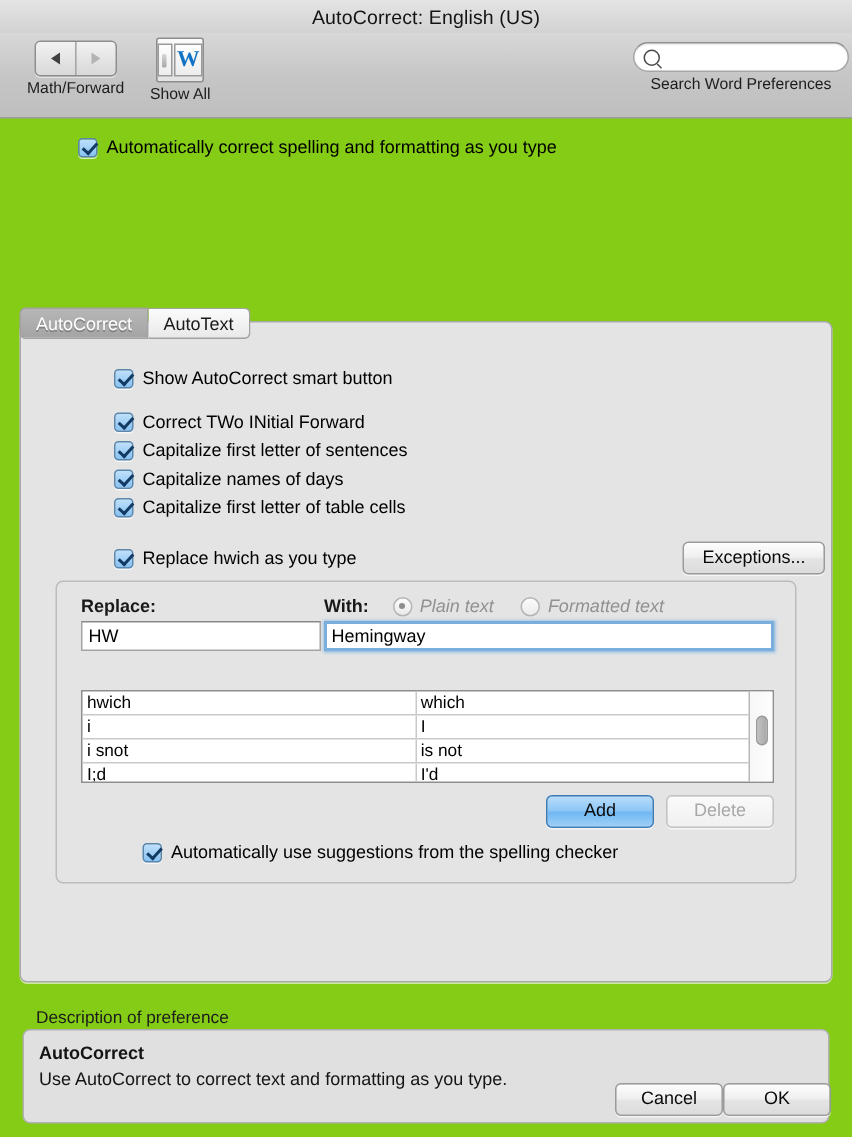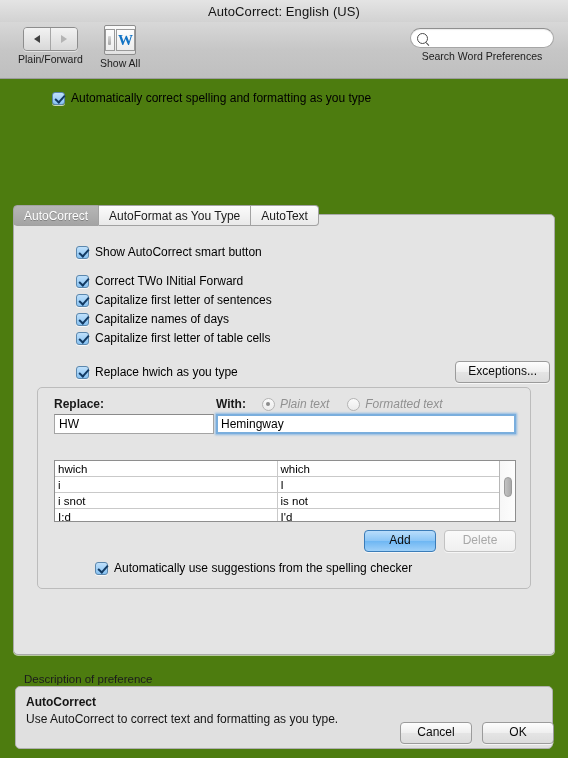--- a/index.html
+++ b/index.html
@@ -13,21 +13,21 @@
     font-size: 12px;
     color: #000;
     background: #ededed;
     overflow: hidden;
     -webkit-font-smoothing: antialiased;
   }
   .window {
     position: relative;
     width: 568px;
     height: 758px;
-    background: #4d7c0f;
+    background: #84cc16;
     display: flex;
     flex-direction: column;
   }
 
   
   .titlebar {
     height: 22px;
     background: linear-gradient(to bottom, #e4e4e4 0%, #d2d2d2 100%);
     display: flex;
     align-items: center;
@@ -437,21 +437,20 @@
   .desc-p {
     font-size: 12px;
     color: #141414;
   }
 
   .bottom-btns {
     position: absolute;
     right: 14px;
     bottom: 14px;
     display: flex;
-    gap: 10px;
   }
   .btn.wide { min-width: 72px; text-align: center; }
 </style>
 </head>
 <body>
 
 <div class="window">
 
   <div class="titlebar">
     <span class="titlebar-text">AutoCorrect: English (US)</span>
@@ -461,50 +460,49 @@
 
     <div class="tb-item" style="left:18px; top:5px;">
       <div class="segmented">
         <div class="seg-btn">
           <span class="tri-left"></span>
         </div>
         <div class="seg-btn">
           <span class="tri-right"></span>
         </div>
       </div>
-      <span class="tb-label">Plain/Forward</span>
+      <span class="tb-label">Math/Forward</span>
     </div>
 
     <div class="tb-item" style="left:100px; top:3px;">
       <div class="showall-icon">
         <div class="sa-left"></div>
         <div class="sa-right">W</div>
       </div>
       <span class="tb-label">Show All</span>
     </div>
 
-    <div class="tb-item" style="right:14px; top:6px;">
+    <div class="tb-item" style="right:2px; top:6px;">
       <div class="search-field">
         <span class="mag"></span>
         <input class="search-input" type="text" placeholder="" style="">
       </div>
       <span class="tb-label">Search Word Preferences</span>
     </div>
   </div>
 
   <div class="content">
 
     <div class="global-check cb-row">
       <span class="cb checked"></span>
       <span class="cb-label">Automatically correct spelling and formatting as you type</span>
     </div>
 
     <div class="tabbar">
       <div class="tab active">AutoCorrect</div>
-      <div class="tab">AutoFormat as You Type</div>
       <div class="tab">AutoText</div>
     </div>
 
     <div class="tabpanel"></div>
 
     <div class="cb-row" style="position:absolute; left:37px; top:166px;">
       <span class="cb checked"></span>
       <span class="cb-label">Show AutoCorrect smart button</span>
     </div>
 

